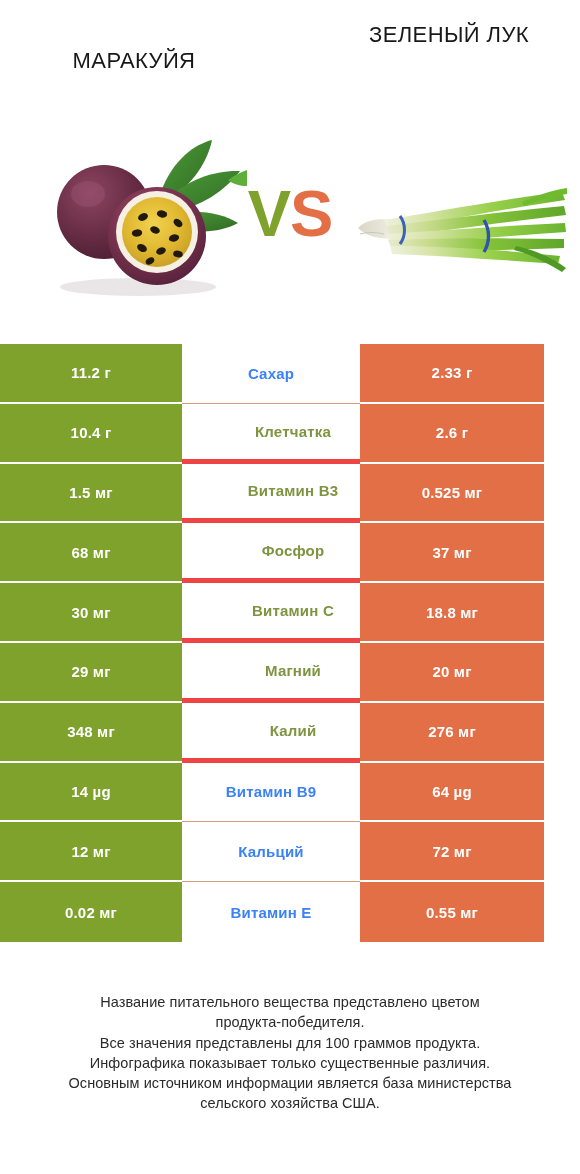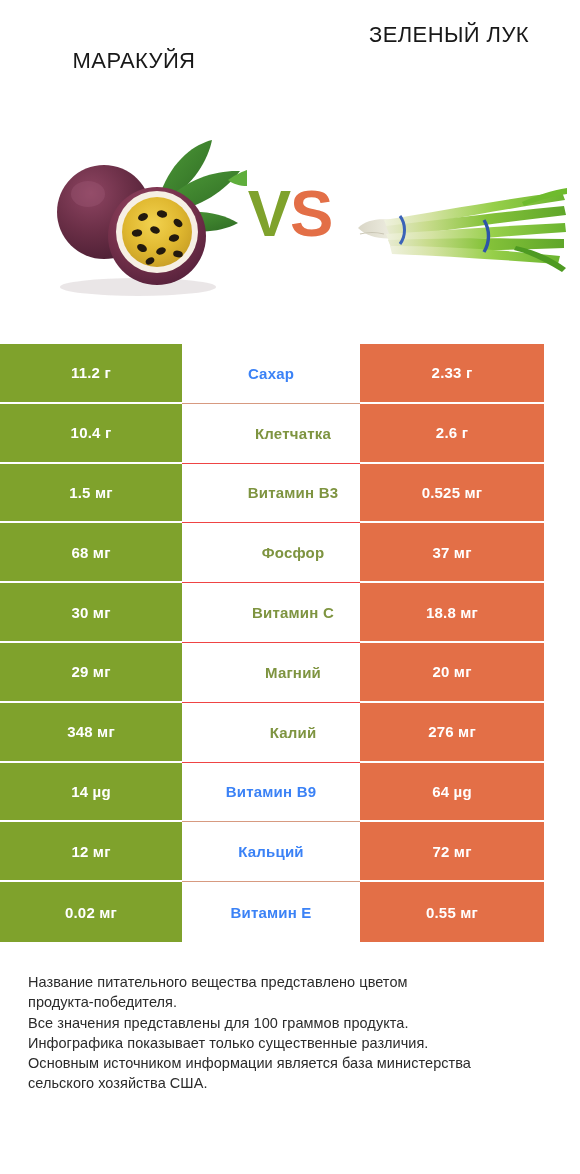--- a/index.html
+++ b/index.html
@@ -106,32 +106,33 @@
     color: #ffffff;
     background: #E36F47;
     border-bottom: 2px solid #ffffff;
   }
   .cell-mid {
     flex: 1 1 auto;
     background: #ffffff;
     font-size: 15px;
     font-weight: 700;
   }
-  .cell-mid.win-left  { color: #7E9440; border-bottom: 1px solid #ef4444; padding-left: 44px; }
+  .cell-mid.win-left  { color: #7E9440; border-bottom: 5px solid #ef4444; padding-left: 44px; }
   .cell-mid.win-right { color: #3b82f6; border-bottom: 1px solid #D79A80; }
   .row:last-child .cell-left,
   .row:last-child .cell-right,
   .row:last-child .cell-mid { border-bottom: none; }
 
   
   .footnote {
     position: absolute;
     left: 28px;
-    top: 972px;
+    top: 992px;
     width: 524px;
+    text-align: center;
     font-size: 14.5px;
     line-height: 1.40;
     color: #2b2b2b;
     letter-spacing: 0.05px;
   }
   .footnote p { margin: 0; }
 </style>
 </head>
 <body>
 

